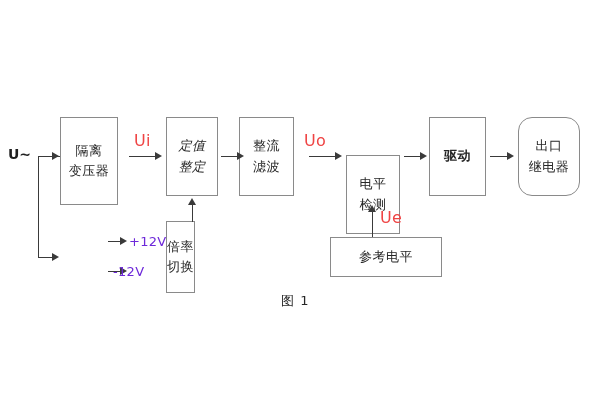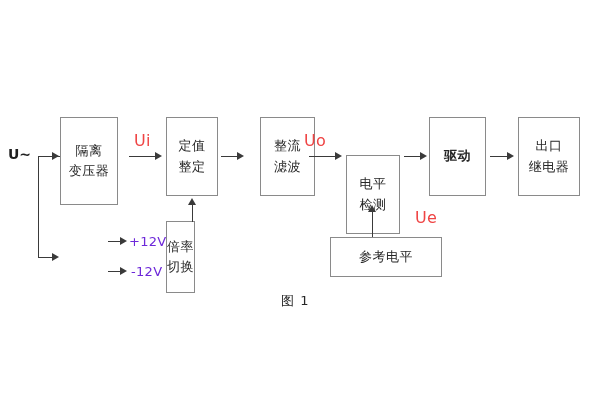--- a/index.html
+++ b/index.html
@@ -114,40 +114,40 @@
   <div class="arrow-r" style="left:52px; top:152px;"></div>
 
   <div class="hline" style="left:38px; top:257px; width:16px;"></div>
   <div class="arrow-r" style="left:52px; top:253px;"></div>
 
   <div class="block" style="left:60px; top:117px; width:58px; height:88px;">
     <span class="line">隔离</span>
     <span class="line">变压器</span>
   </div>
 
-  <div class="block" style="left:166px; top:117px; width:52px; height:79px;">
+  <div class="block" style="left:166px; top:117px; width:52px; height:79px;font-style:italic;">
     <span class="line">定值</span>
     <span class="line">整定</span>
   </div>
 
-  <div class="block" style="left:260px; top:117px; width:55px; height:79px;">
+  <div class="block" style="left:239px; top:117px; width:55px; height:79px;">
     <span class="line">整流</span>
     <span class="line">滤波</span>
   </div>
 
   <div class="block" style="left:346px; top:117px; width:54px; height:79px;margin-top:38px;">
     <span class="line">电平</span>
     <span class="line">检测</span>
   </div>
 
   <div class="block" style="left:429px; top:117px; width:57px; height:79px;font-weight:bold;">
     <span class="line">驱动</span>
   </div>
 
-  <div class="block" style="left:518px; top:117px; width:62px; height:79px;">
+  <div class="block" style="left:518px; top:117px; width:62px; height:79px;border-radius:14px;">
     <span class="line">出口</span>
     <span class="line">继电器</span>
   </div>
 
   <div class="hline" style="left:129px; top:156px; width:27px;"></div>
   <div class="arrow-r" style="left:155px; top:152px;"></div>
   <div class="siglabel" style="left:134px; top:131px;">Ui</div>
 
   <div class="hline" style="left:221px; top:156px; width:18px;"></div>
   <div class="arrow-r" style="left:237px; top:152px;"></div>
@@ -171,24 +171,24 @@
   <div class="block" style="left:330px; top:237px; width:112px; height:40px;">
     <span class="line">参考电平</span>
   </div>
 
   <div class="hline" style="left:108px; top:241px; width:14px;"></div>
   <div class="arrow-r" style="left:120px; top:237px;"></div>
   <div class="railtext" style="left:129px; top:234px;">+12V</div>
 
   <div class="hline" style="left:108px; top:271px; width:14px;"></div>
   <div class="arrow-r" style="left:120px; top:267px;"></div>
-  <div class="railtext" style="left:131px; top:264px;">-12V</div>
+  <div class="railtext" style="left:113px; top:264px;">-12V</div>
 
   <div class="vline" style="left:192px; top:205px; height:17px;"></div>
   <div class="arrow-u" style="left:188px; top:198px;"></div>
 
   <div class="vline" style="left:372px; top:212px; height:25px;"></div>
   <div class="arrow-u" style="left:368px; top:205px;"></div>
-  <div class="siglabel" style="left:380px; top:208px;margin-left:35px;">Ue</div>
+  <div class="siglabel" style="left:380px; top:208px;">Ue</div>
 
   <div class="caption" style="left:281px; top:292px;">图 1</div>
 
 </div>
 
 </body></html>

